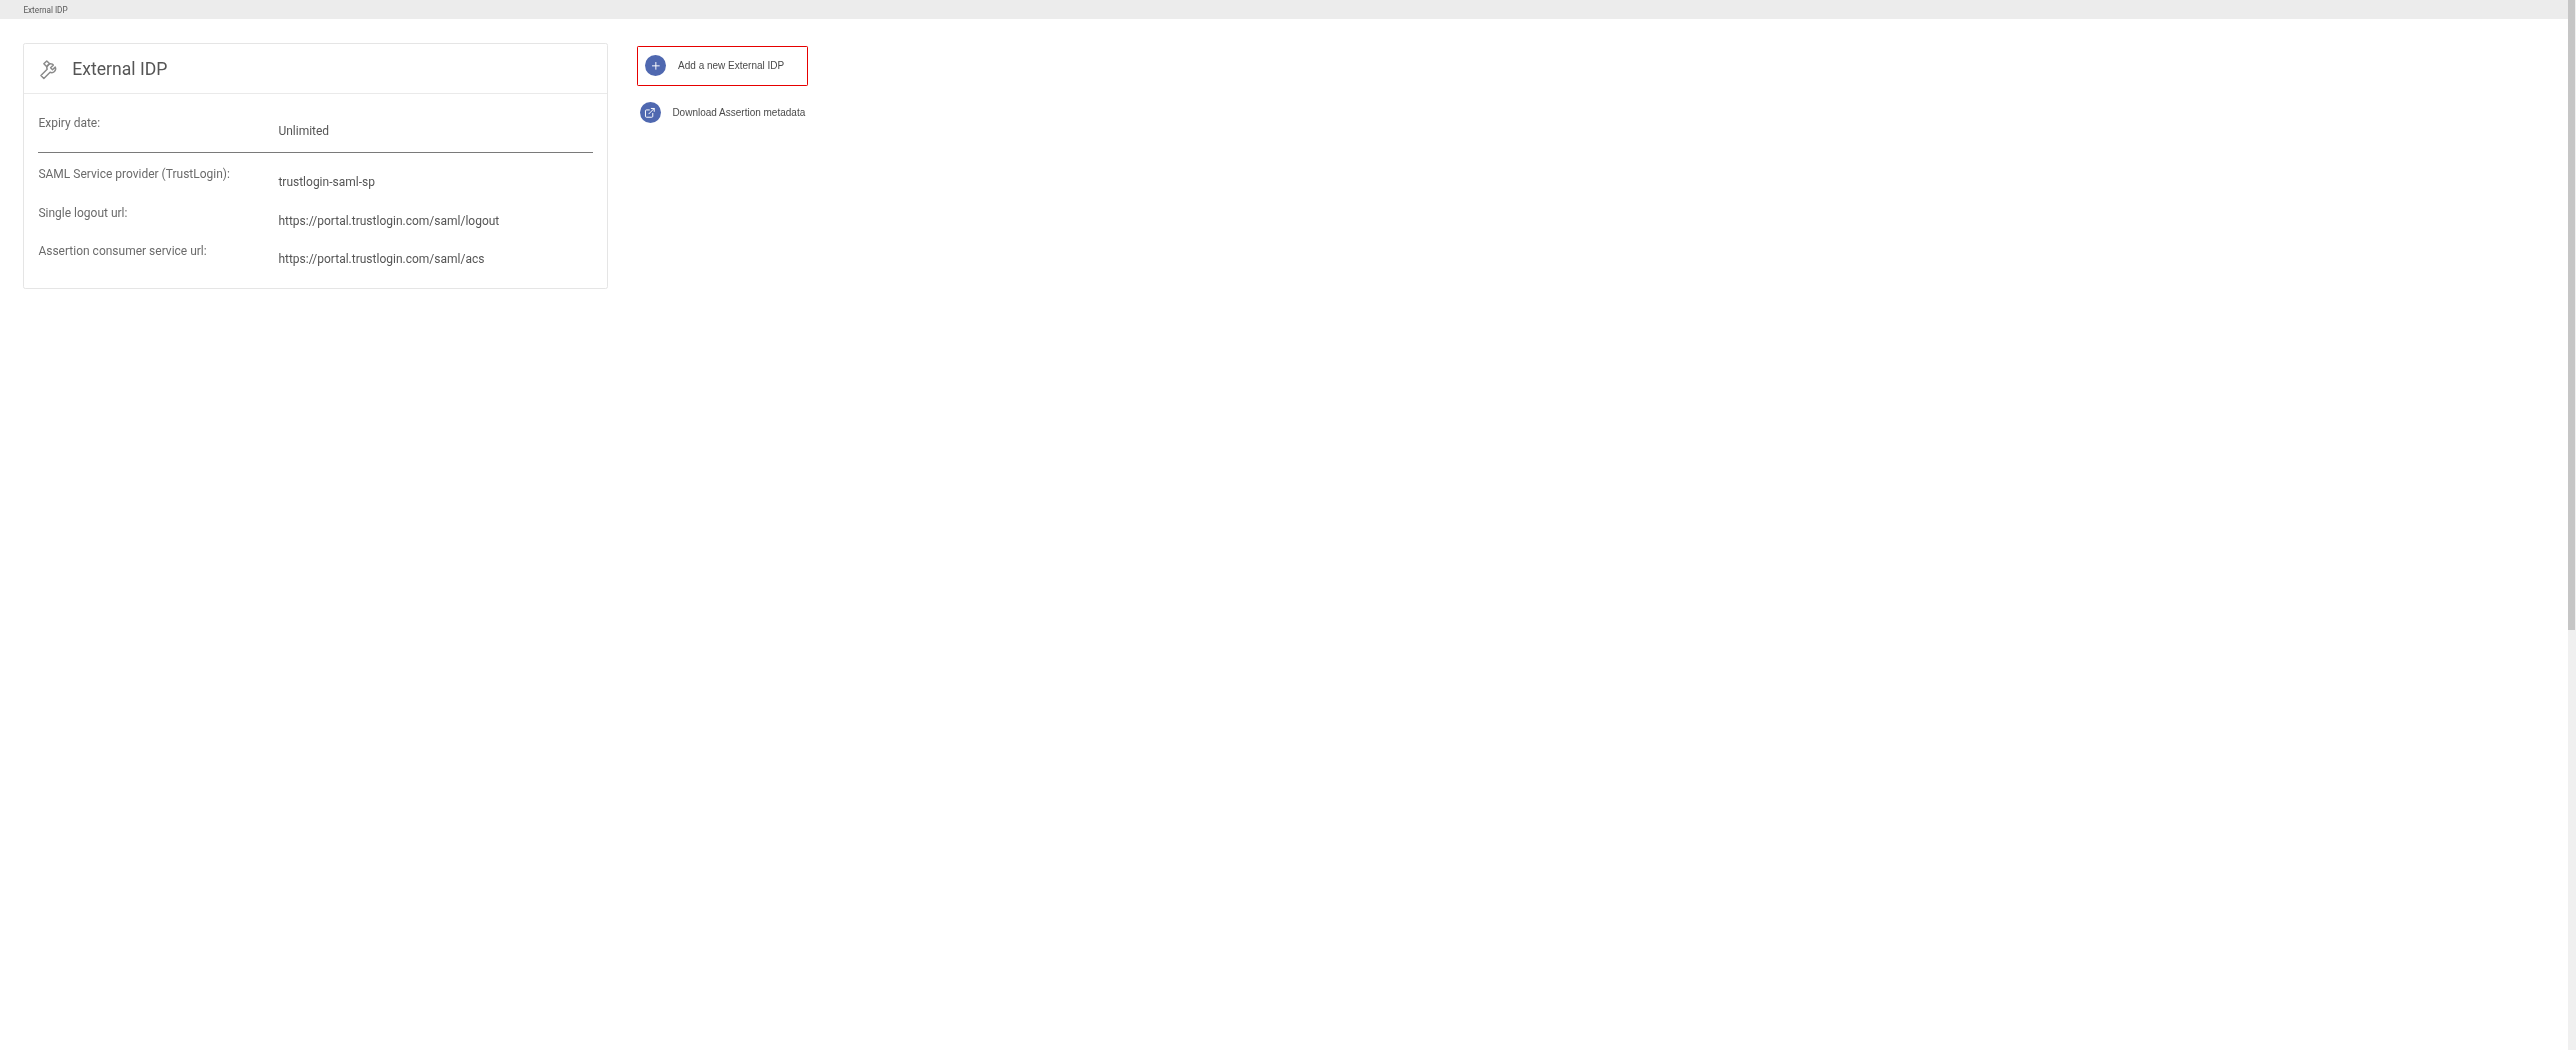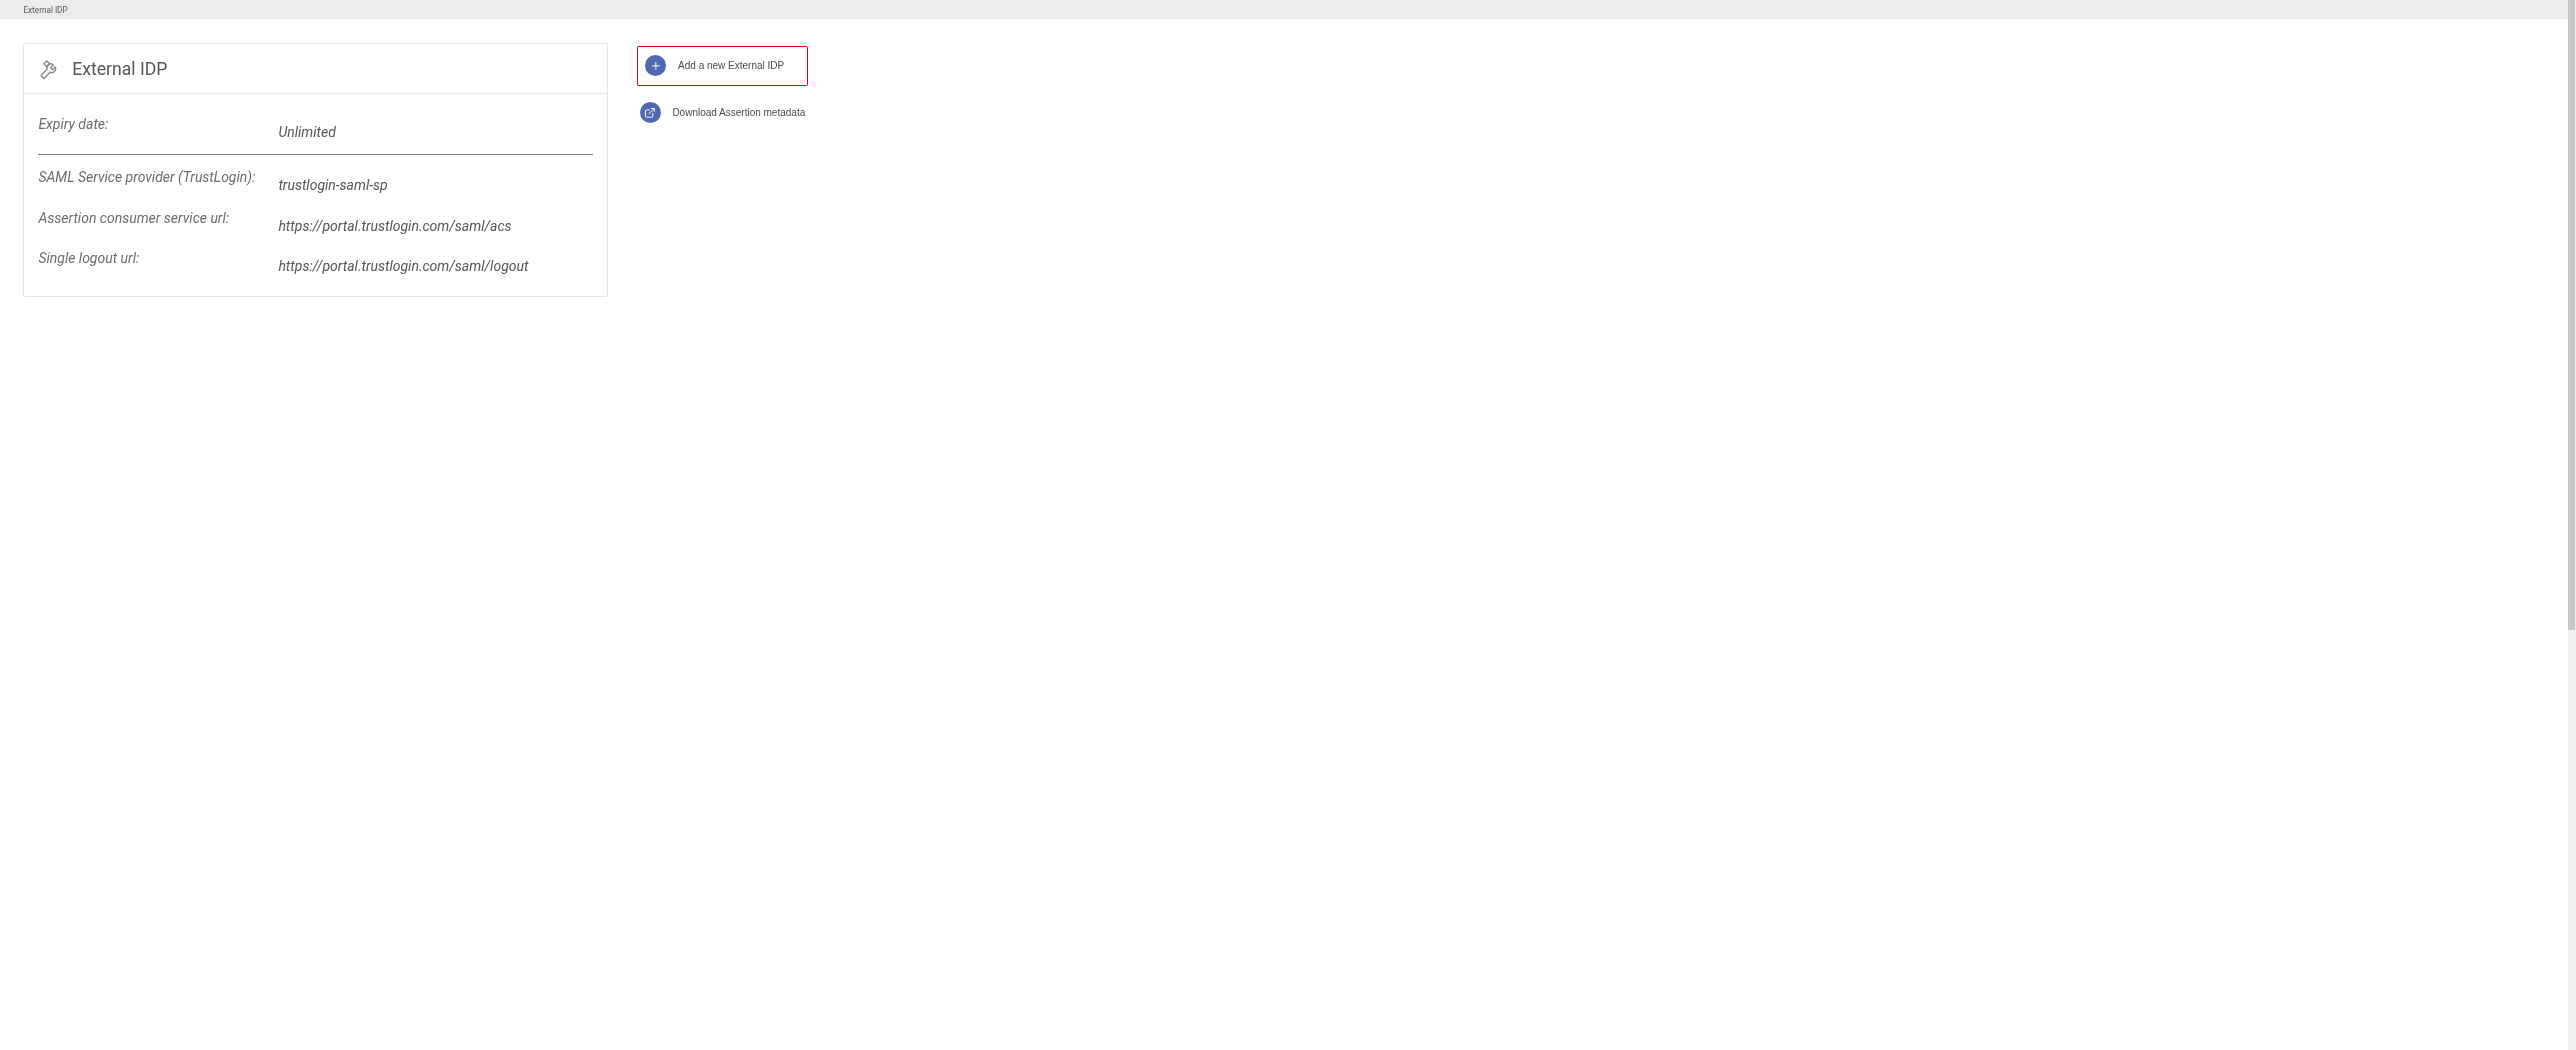--- a/index.html
+++ b/index.html
@@ -47,23 +47,22 @@
       width: 23.4px;
       height: 23.4px;
       color: #8a8a8a;
     }
     .panel-body {
       padding: 14px;
     }
     .row {
       display: flex;
       padding: 8.2px 0;
-      font-size: 14px;
+      font-size: 12px;
       color: #595959;
-      font-style: italic;
     }
     .row .label {
       flex: 0 0 240px;
       color: #6b6b6b;
     }
     .row .value {
       flex: 1 1 auto;
       color: #555;
       word-break: break-word;
       margin-top: 8px;
@@ -155,26 +154,26 @@
         <div class="value">Unlimited</div>
       </div>
 
       <hr class="divider">
 
       <div class="row">
         <div class="label">SAML Service provider (TrustLogin):</div>
         <div class="value">trustlogin-saml-sp</div>
       </div>
       <div class="row">
+        <div class="label">Single logout url:</div>
+        <div class="value">https://portal.trustlogin.com/saml/logout</div>
+      </div>
+      <div class="row">
         <div class="label">Assertion consumer service url:</div>
         <div class="value">https://portal.trustlogin.com/saml/acs</div>
-      </div>
-      <div class="row">
-        <div class="label">Single logout url:</div>
-        <div class="value">https://portal.trustlogin.com/saml/logout</div>
       </div>
     </div>
   </div>
 
   <div class="side-actions">
     <div class="highlight">
       <button class="action-button">
         <span class="circle-icon">
           <svg viewBox="0 0 24 24" fill="none" stroke="currentColor" stroke-width="2" stroke-linecap="round">
             <line x1="12" y1="5" x2="12" y2="19"></line>

